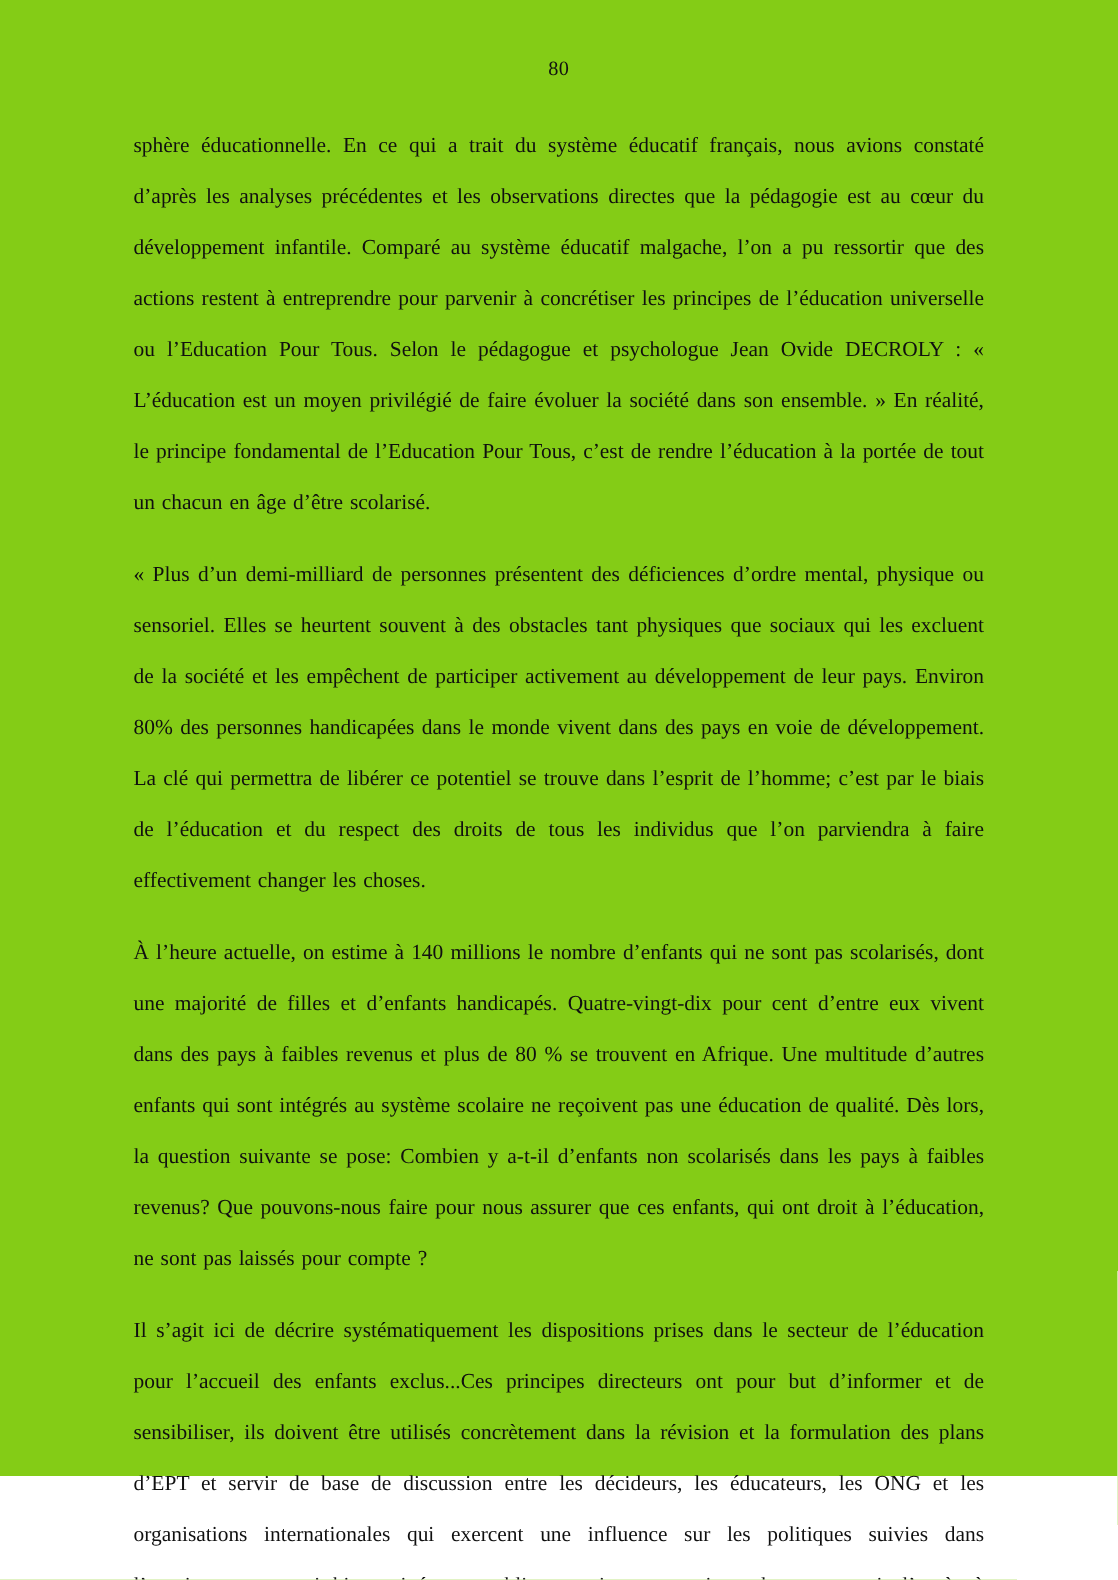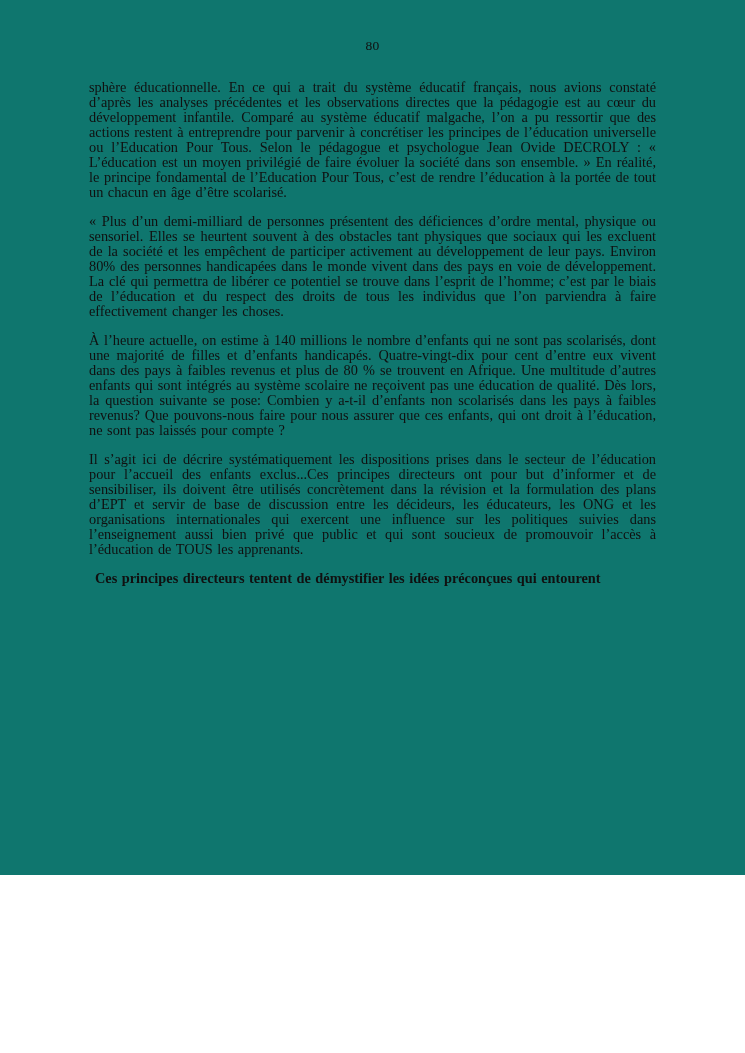--- a/index.html
+++ b/index.html
@@ -10,42 +10,42 @@
   body {
     width: 745px;
     height: 1053px;
     font-family: "Liberation Serif", "DejaVu Serif", serif;
     color: #101010;
     overflow: hidden;
   }
   .page {
     position: relative;
     width: 745px;
-    height: 875px;
-    background: #0f766e;
+    height: 984px;
+    background: #84cc16;
   }
   .page-number {
     position: absolute;
     top: 38px;
     left: 0;
     width: 100%;
     text-align: center;
     font-size: 13.5px;
     letter-spacing: 0.3px;
   }
   .content {
     position: absolute;
     top: 80px;
     left: 89px;
     width: 567px;
   }
   .para {
     margin: 0 0 14px 0;
     font-size: 14.3px;
-    line-height: 15px;
+    line-height: 34px;
     text-align: justify;
     word-spacing: 1px;
   }
   .para:last-child {
     text-indent: 6px;
     margin-bottom: 0;
     font-weight: bold;
   }
 </style>
 </head>

